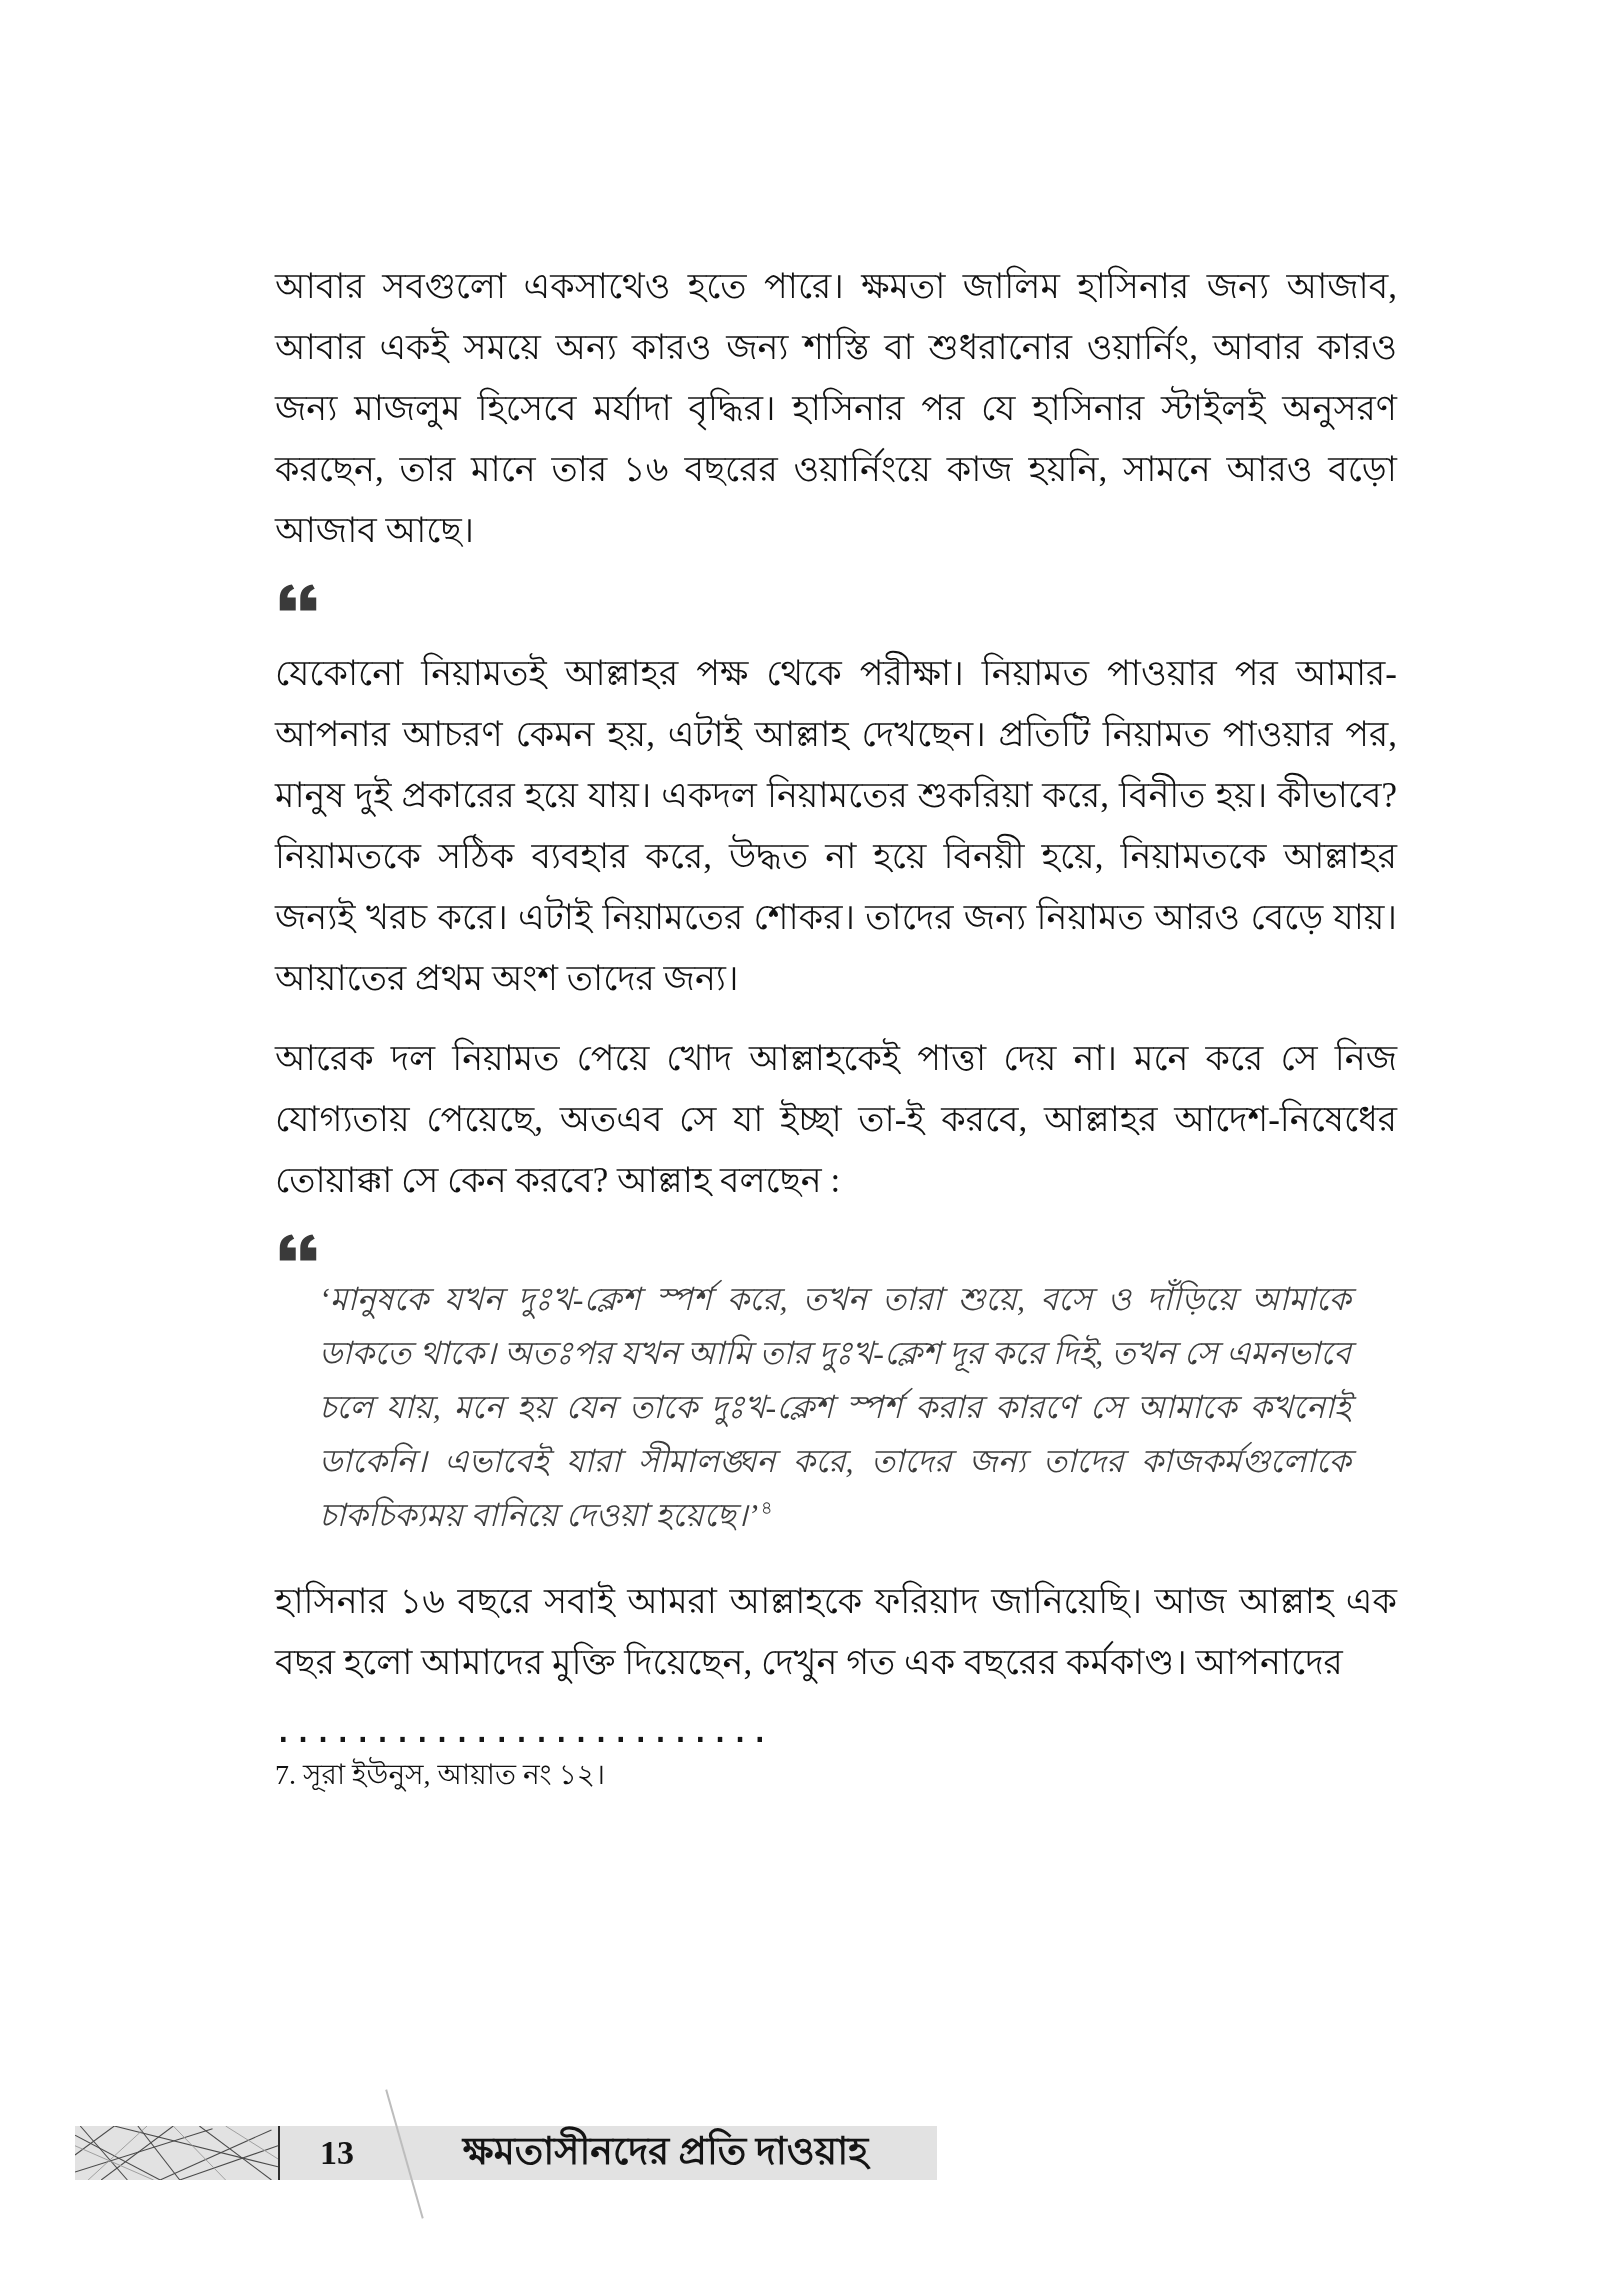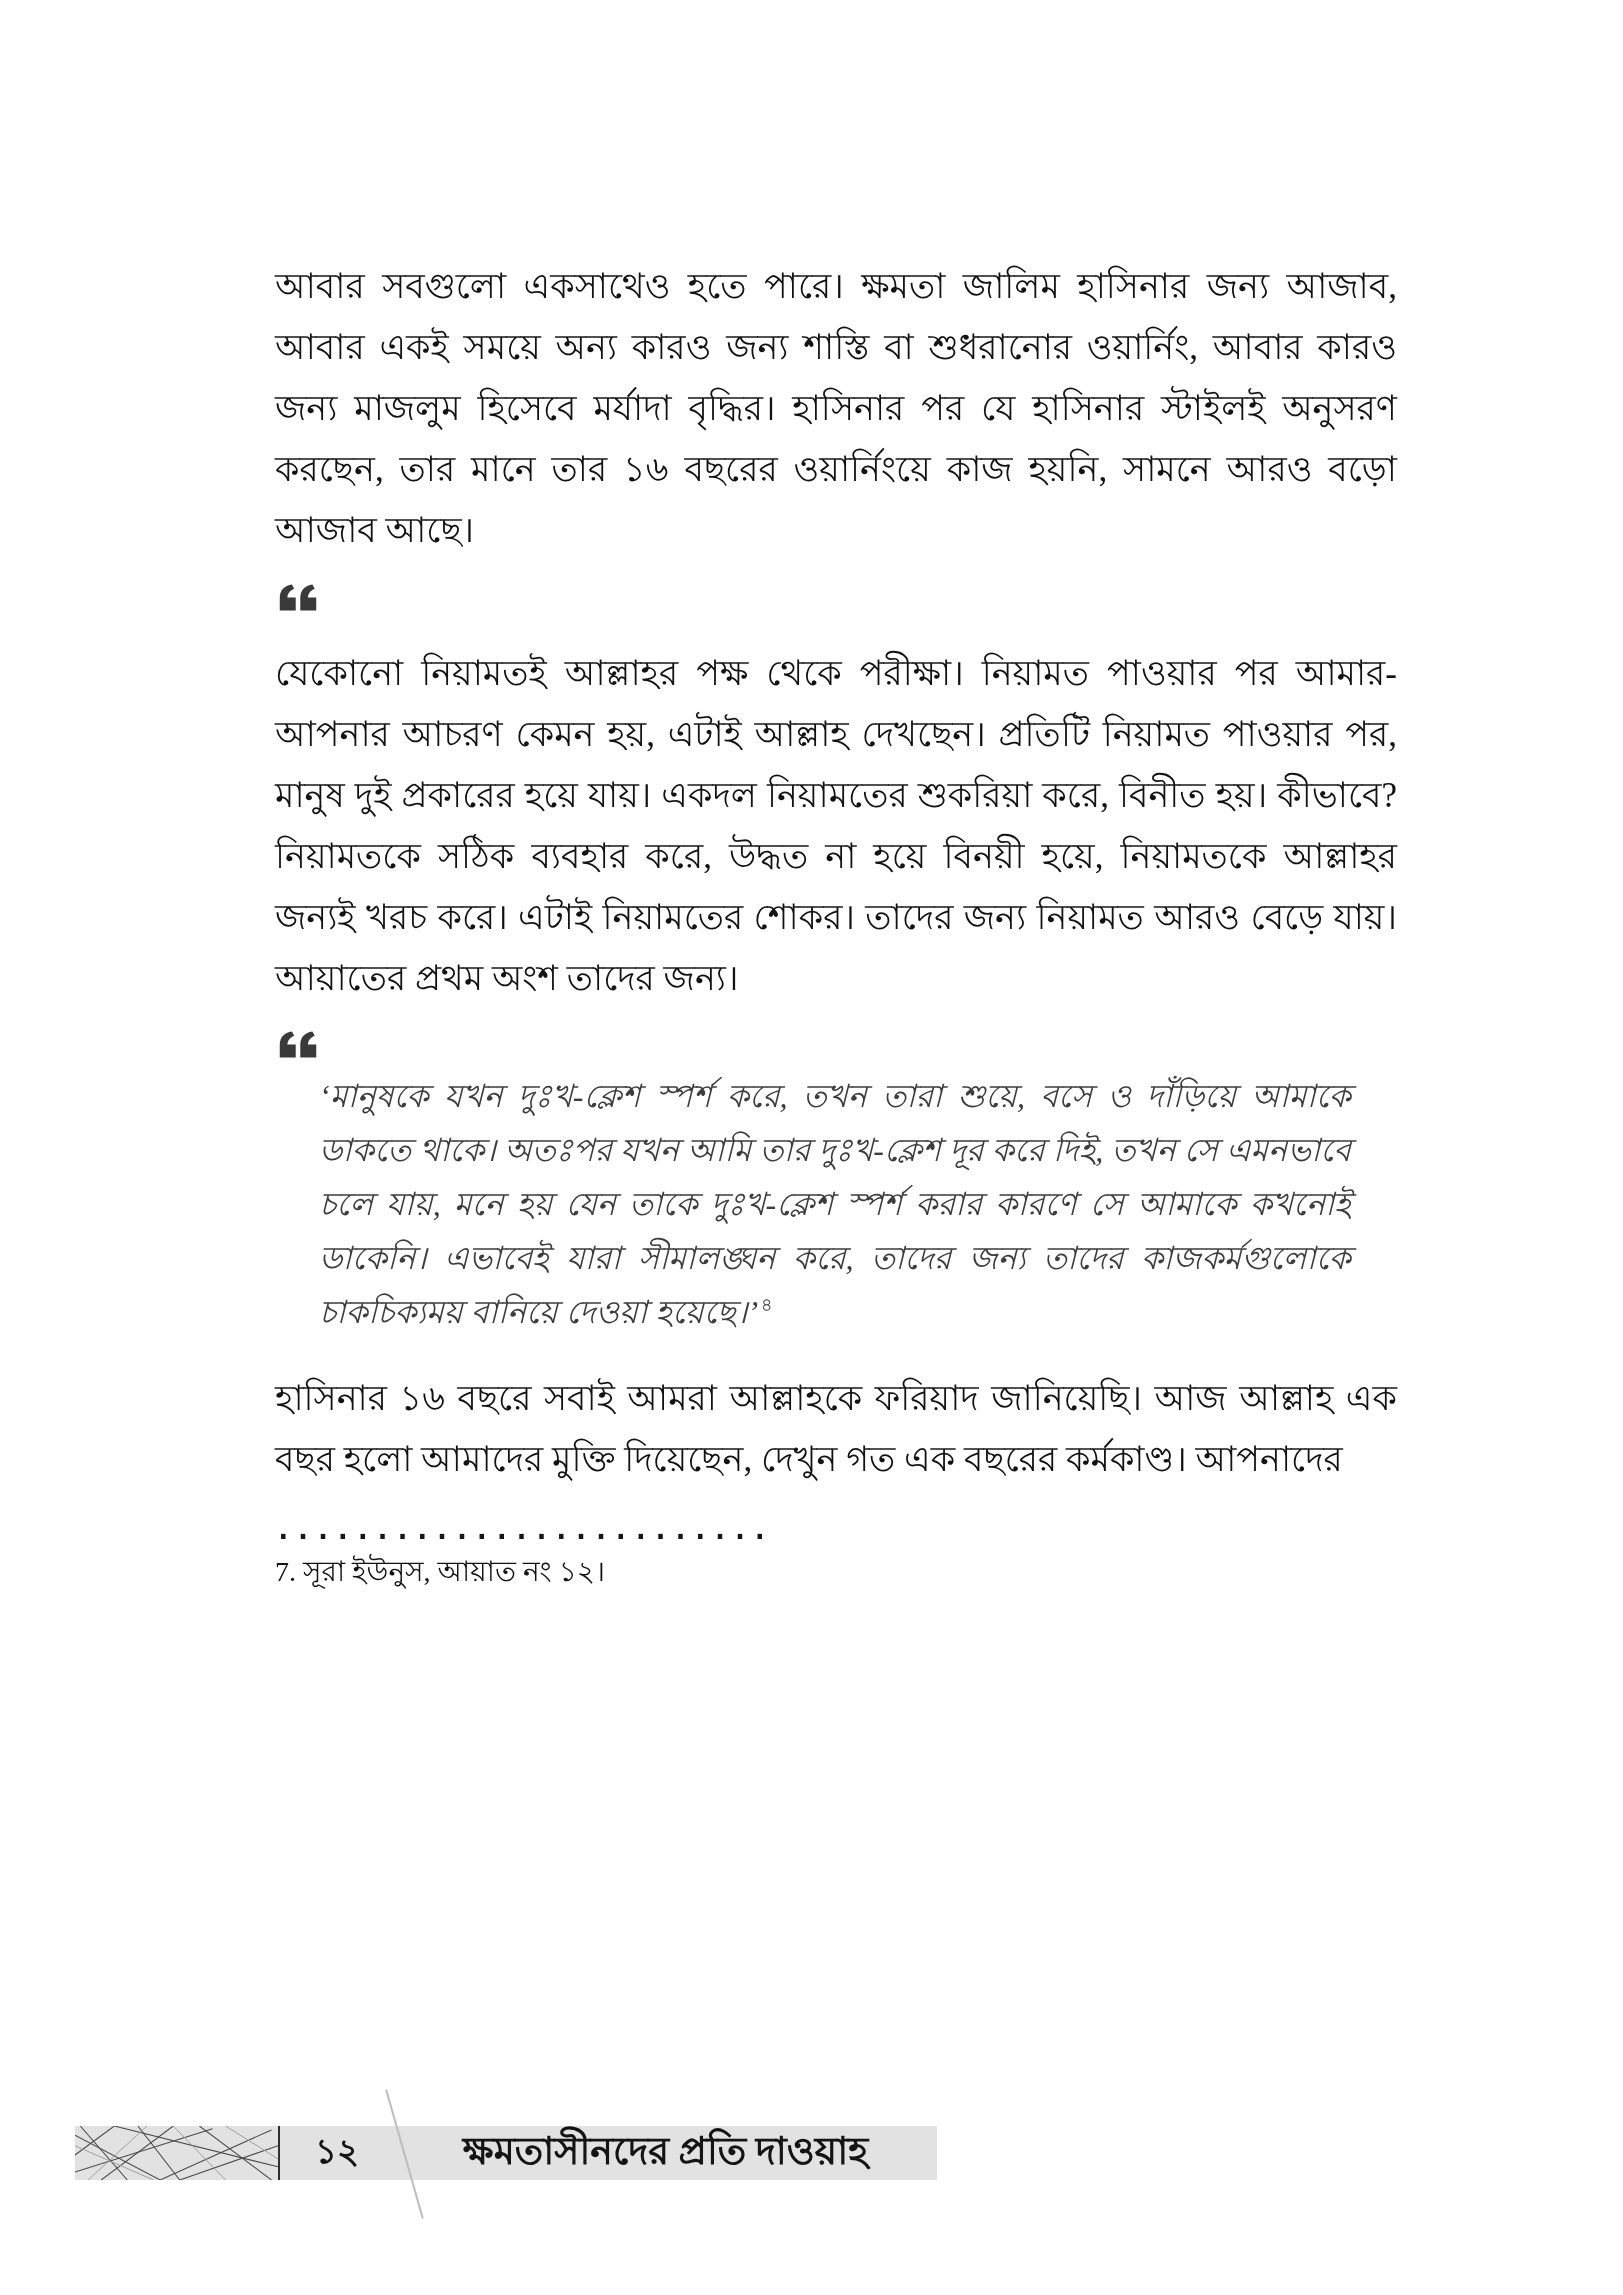--- a/index.html
+++ b/index.html
@@ -110,20 +110,21 @@
       <span class="quote-icon">
         <svg viewBox="0 0 100 68" xmlns="http://www.w3.org/2000/svg" fill="#3a3a3a">
           <path d="M44,68 H2 V36 C2,14 14,3 34,0 L40,11 C28,16 23,24 22,34 H44 Z"></path>
           <path d="M44,68 H2 V36 C2,14 14,3 34,0 L40,11 C28,16 23,24 22,34 H44 Z" transform="translate(54,0)"></path>
         </svg>
       </span>
     </section>
 
     <p class="body-para">যেকোনো নিয়ামতই আল্লাহর পক্ষ থেকে পরীক্ষা। নিয়ামত পাওয়ার পর আমার-আপনার আচরণ কেমন হয়, এটাই আল্লাহ দেখছেন। প্রতিটি নিয়ামত পাওয়ার পর, মানুষ দুই প্রকারের হয়ে যায়। একদল নিয়ামতের শুকরিয়া করে, বিনীত হয়। কীভাবে? নিয়ামতকে সঠিক ব্যবহার করে, উদ্ধত না হয়ে বিনয়ী হয়ে, নিয়ামতকে আল্লাহর জন্যই খরচ করে। এটাই নিয়ামতের শোকর। তাদের জন্য নিয়ামত আরও বেড়ে যায়। আয়াতের প্রথম অংশ তাদের জন্য।</p>
 
+    <p class="body-para">আরেক দল নিয়ামত পেয়ে খোদ আল্লাহকেই পাত্তা দেয় না। মনে করে সে নিজ যোগ্যতায় পেয়েছে, অতএব সে যা ইচ্ছা তা-ই করবে, আল্লাহর আদেশ-নিষেধের তোয়াক্কা সে কেন করবে? আল্লাহ বলছেন :</p>
 
     <section class="quote-block">
       <span class="quote-icon">
         <svg viewBox="0 0 100 68" xmlns="http://www.w3.org/2000/svg" fill="#3a3a3a">
           <path d="M44,68 H2 V36 C2,14 14,3 34,0 L40,11 C28,16 23,24 22,34 H44 Z"></path>
           <path d="M44,68 H2 V36 C2,14 14,3 34,0 L40,11 C28,16 23,24 22,34 H44 Z" transform="translate(54,0)"></path>
         </svg>
       </span>
       <p class="quote-text"><span>‘মানুষকে যখন দুঃখ-ক্লেশ স্পর্শ করে, তখন তারা শুয়ে, বসে ও দাঁড়িয়ে আমাকে ডাকতে থাকে। অতঃপর যখন আমি তার দুঃখ-ক্লেশ দূর করে দিই, তখন সে এমনভাবে চলে যায়, মনে হয় যেন তাকে দুঃখ-ক্লেশ স্পর্শ করার কারণে সে আমাকে কখনোই ডাকেনি। এভাবেই যারা সীমালঙ্ঘন করে, তাদের জন্য তাদের কাজকর্মগুলোকে চাকচিক্যময় বানিয়ে দেওয়া হয়েছে।’</span><sup class="fn-ref">৪</sup></p>
     </section>
@@ -152,21 +153,21 @@
           <line x1="160" y1="82" x2="310" y2="30"></line>
         </g>
         <g stroke="#9a9a9a" stroke-width="1.4" fill="none">
           <line x1="20" y1="82" x2="110" y2="0"></line>
           <line x1="0" y1="30" x2="120" y2="82"></line>
           <line x1="150" y1="0" x2="230" y2="82"></line>
           <line x1="230" y1="0" x2="310" y2="50"></line>
         </g>
       </svg>
     </div>
-    <div class="footer-pagenum">১২</div>
+    <div class="footer-pagenum">13</div>
     <div class="footer-title">ক্ষমতাসীনদের প্রতি দাওয়াহ</div>
   </footer>
 
   <svg class="diagonal-line" viewBox="0 0 90 205" xmlns="http://www.w3.org/2000/svg">
     <line x1="20" y1="4" x2="76" y2="201" stroke="#bdbdbd" stroke-width="3"></line>
   </svg>
 
 </div>
 
 

